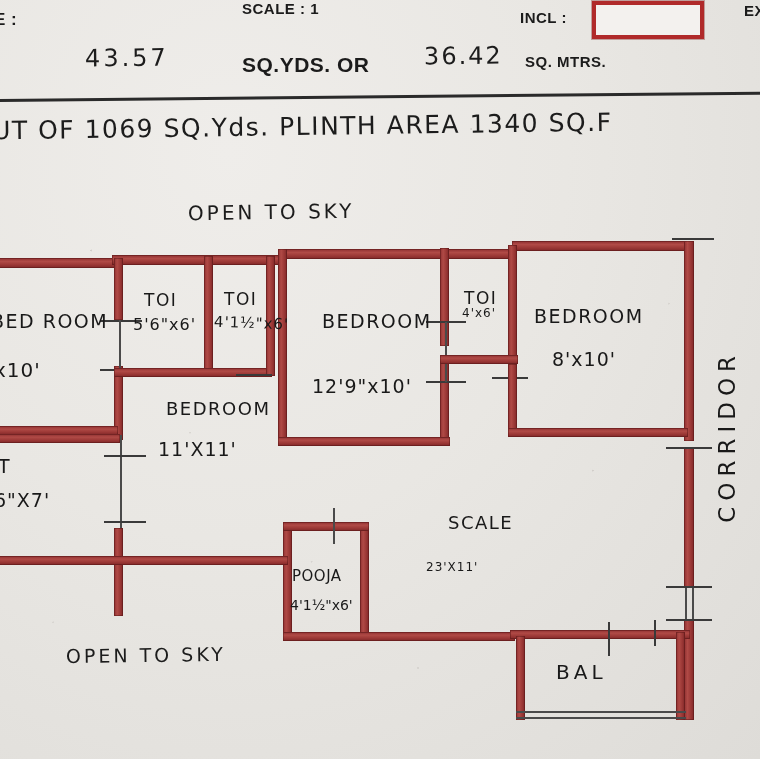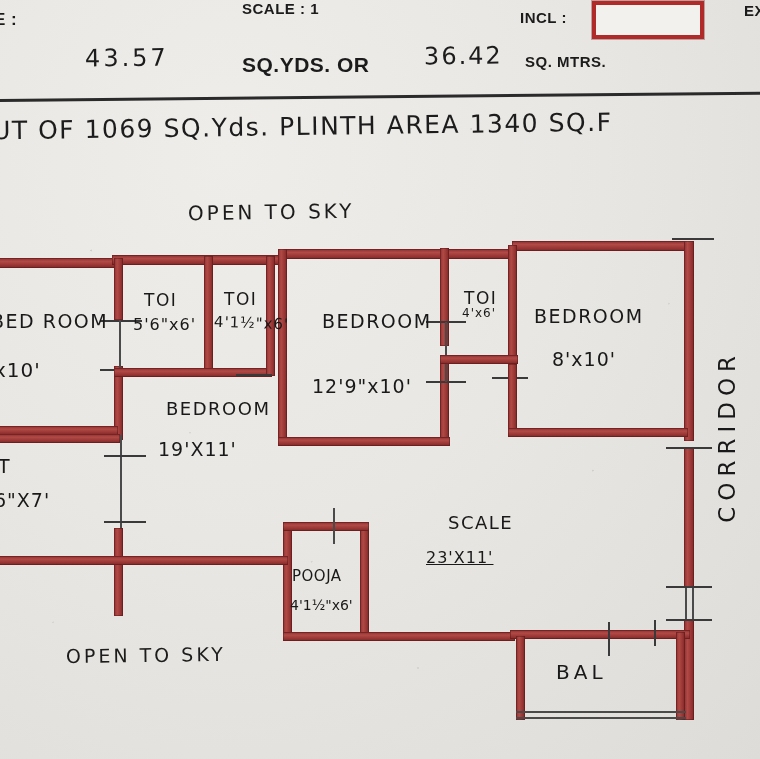--- a/index.html
+++ b/index.html
@@ -201,36 +201,36 @@
   <div class="rlabel" style="left:-9px;top:310px;font-size:19px;">BED ROOM</div>
   <div class="rdim" style="left:-6px;top:358px;font-size:20px;">x10'</div>
 
   <div class="rlabel" style="left:144px;top:290px;font-size:17px;">TOI</div>
   <div class="rdim" style="left:133px;top:315px;font-size:16px;">5'6"x6'</div>
 
   <div class="rlabel" style="left:224px;top:289px;font-size:17px;">TOI</div>
   <div class="rdim" style="left:214px;top:314px;font-size:15px;transform:rotate(2deg);">4'1½"x6'</div>
 
   <div class="rlabel" style="left:166px;top:398px;font-size:18px;">BEDROOM</div>
-  <div class="rdim" style="left:158px;top:438px;font-size:19px;">19'X11'</div>
+  <div class="rdim" style="left:158px;top:438px;font-size:19px;">11'X11'</div>
 
   <div class="rlabel" style="left:-2px;top:455px;font-size:19px;">T</div>
   <div class="rdim" style="left:-6px;top:489px;font-size:19px;">6"X7'</div>
 
   <div class="rlabel" style="left:322px;top:310px;font-size:19px;">BEDROOM</div>
   <div class="rdim" style="left:312px;top:375px;font-size:19px;">12'9"x10'</div>
 
   <div class="rlabel" style="left:464px;top:288px;font-size:17px;">TOI</div>
   <div class="rdim" style="left:462px;top:306px;font-size:12px;">4'x6'</div>
 
   <div class="rlabel" style="left:534px;top:305px;font-size:19px;">BEDROOM</div>
   <div class="rdim" style="left:552px;top:348px;font-size:19px;">8'x10'</div>
 
   <div class="rlabel" style="left:448px;top:512px;font-size:18px;">SCALE</div>
-  <div class="rdim" style="left:426px;top:548px;font-size:16px;text-decoration:underline;">23'X11'</div>
+  <div class="rdim" style="left:426px;top:560px;font-size:12px;">23'X11'</div>
 
   <div class="rlabel" style="left:292px;top:567px;font-size:15px;letter-spacing:.5px;">POOJA</div>
   <div class="rdim" style="left:290px;top:597px;font-size:14px;letter-spacing:0;">4'1½"x6'</div>
 
   <div class="rlabel" style="left:556px;top:660px;font-size:20px;letter-spacing:4px;">BAL</div>
 
   <div class="hl" style="left:66px;top:644px;font-size:19px;letter-spacing:3px;">OPEN TO SKY</div>
 
   <div class="vert" style="left:714px;top:350px;font-size:23px;">CORRIDOR</div>
 

